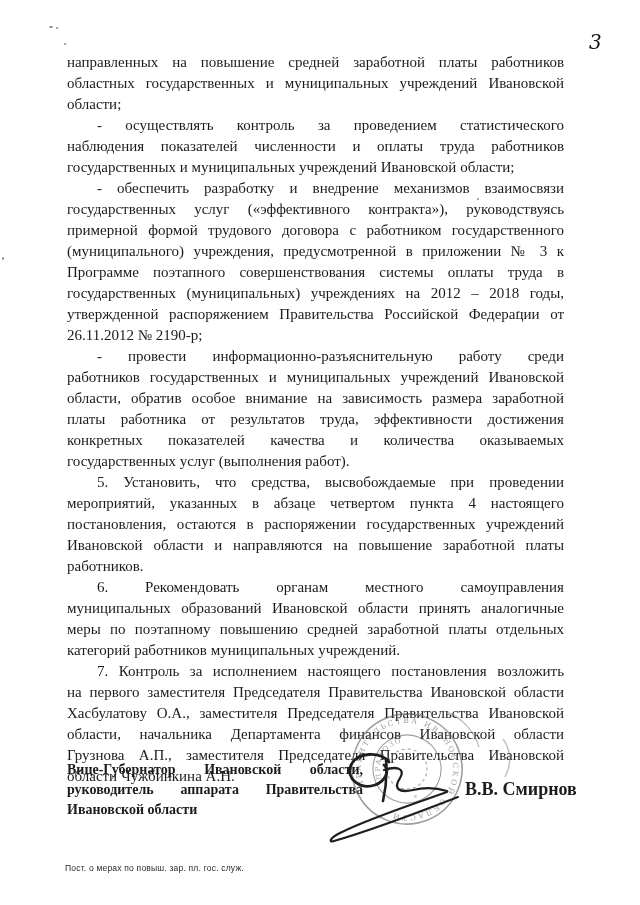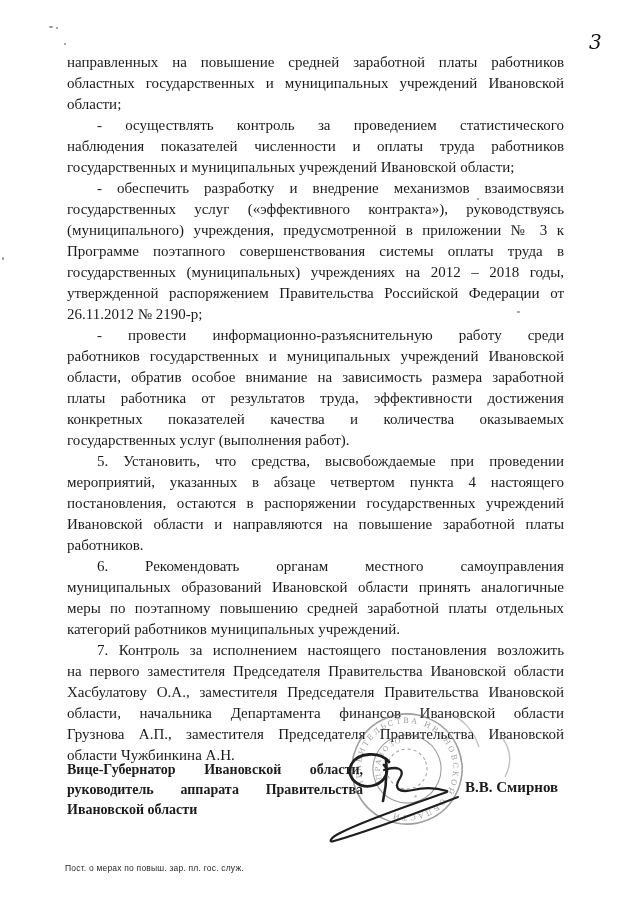--- a/index.html
+++ b/index.html
@@ -22,21 +22,21 @@
     position:absolute;left:67px;top:760px;width:296px;
     font-size:14px;font-weight:bold;
   }
   .sig-line{
     height:20px;line-height:20px;overflow:hidden;
     text-align:justify;text-align-last:justify;
   }
   .sig-line.last{text-align-last:left;}
   .sig-name{
     position:absolute;left:465px;top:779px;
-    font-size:15px;font-weight:bold;white-space:nowrap;
+    font-size:18px;font-weight:bold;white-space:nowrap;
   }
   .footer-note{
     position:absolute;left:65px;top:863px;
     font-family:"Liberation Sans",sans-serif;font-size:8.5px;
     color:#2a2a2a;letter-spacing:.2px;white-space:nowrap;
   }
   .overlay{position:absolute;left:295px;top:695px;width:290px;height:160px;}
   .speck{position:absolute;background:#8d8d8d;border-radius:50%;}
   .stamp-text{
     font-family:"DejaVu Serif",serif;font-size:7.5px;letter-spacing:2.2px;
@@ -64,20 +64,21 @@
 
   <div class="doc-body">
       <div class="line">направленных на повышение средней заработной платы работников</div>
       <div class="line">областных государственных и муниципальных учреждений Ивановской</div>
       <div class="line last">области;</div>
       <div class="line indent">- осуществлять контроль за проведением статистического</div>
       <div class="line">наблюдения показателей численности и оплаты труда работников</div>
       <div class="line last">государственных и муниципальных учреждений Ивановской области;</div>
       <div class="line indent">- обеспечить разработку и внедрение механизмов взаимосвязи</div>
       <div class="line">государственных услуг («эффективного контракта»), руководствуясь</div>
+      <div class="line">примерной формой трудового договора с работником государственного</div>
       <div class="line">(муниципального) учреждения, предусмотренной в приложении № 3 к</div>
       <div class="line">Программе поэтапного совершенствования системы оплаты труда в</div>
       <div class="line">государственных (муниципальных) учреждениях на 2012 – 2018 годы,</div>
       <div class="line">утвержденной распоряжением Правительства Российской Федерации от</div>
       <div class="line last">26.11.2012 № 2190-р;</div>
       <div class="line indent">- провести информационно-разъяснительную работу среди</div>
       <div class="line">работников государственных и муниципальных учреждений Ивановской</div>
       <div class="line">области, обратив особое внимание на зависимость размера заработной</div>
       <div class="line">платы работника от результатов труда, эффективности достижения</div>
       <div class="line">конкретных показателей качества и количества оказываемых</div>

